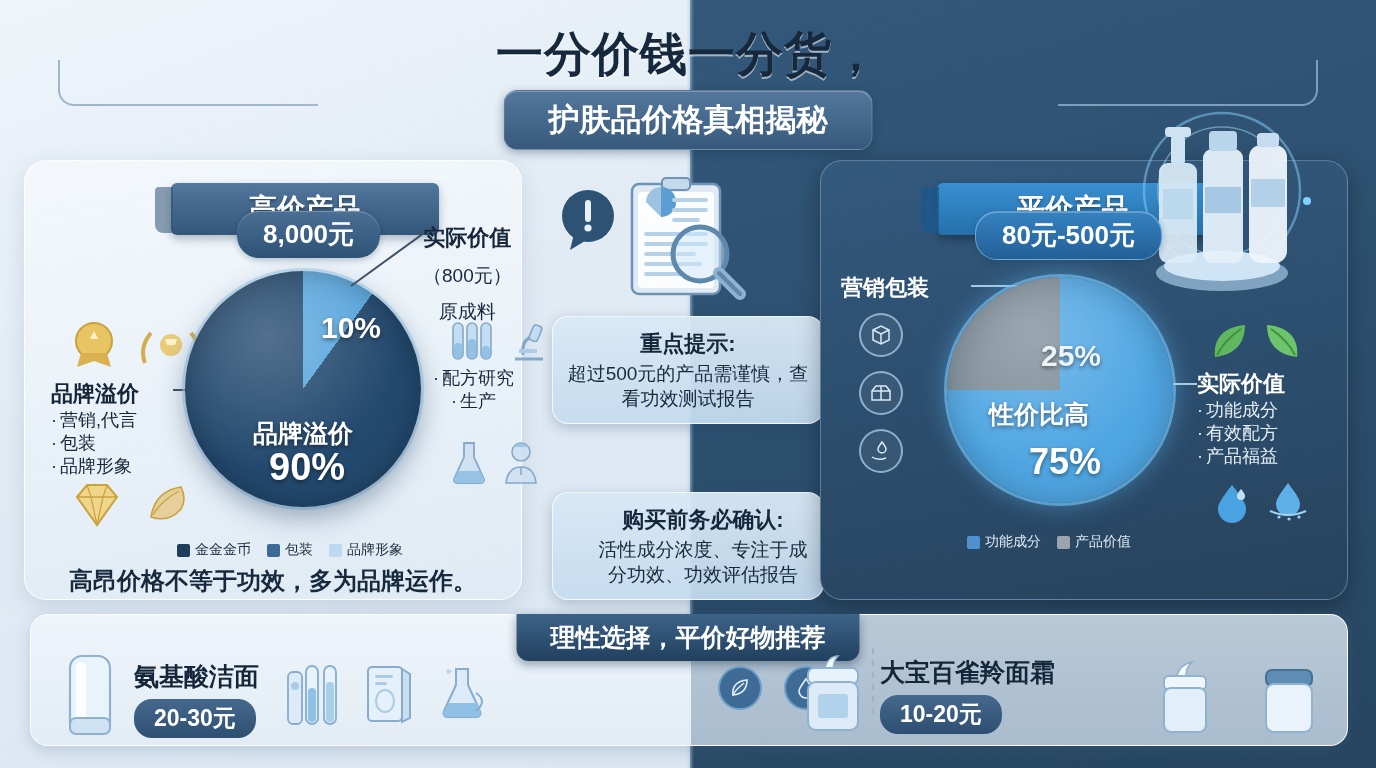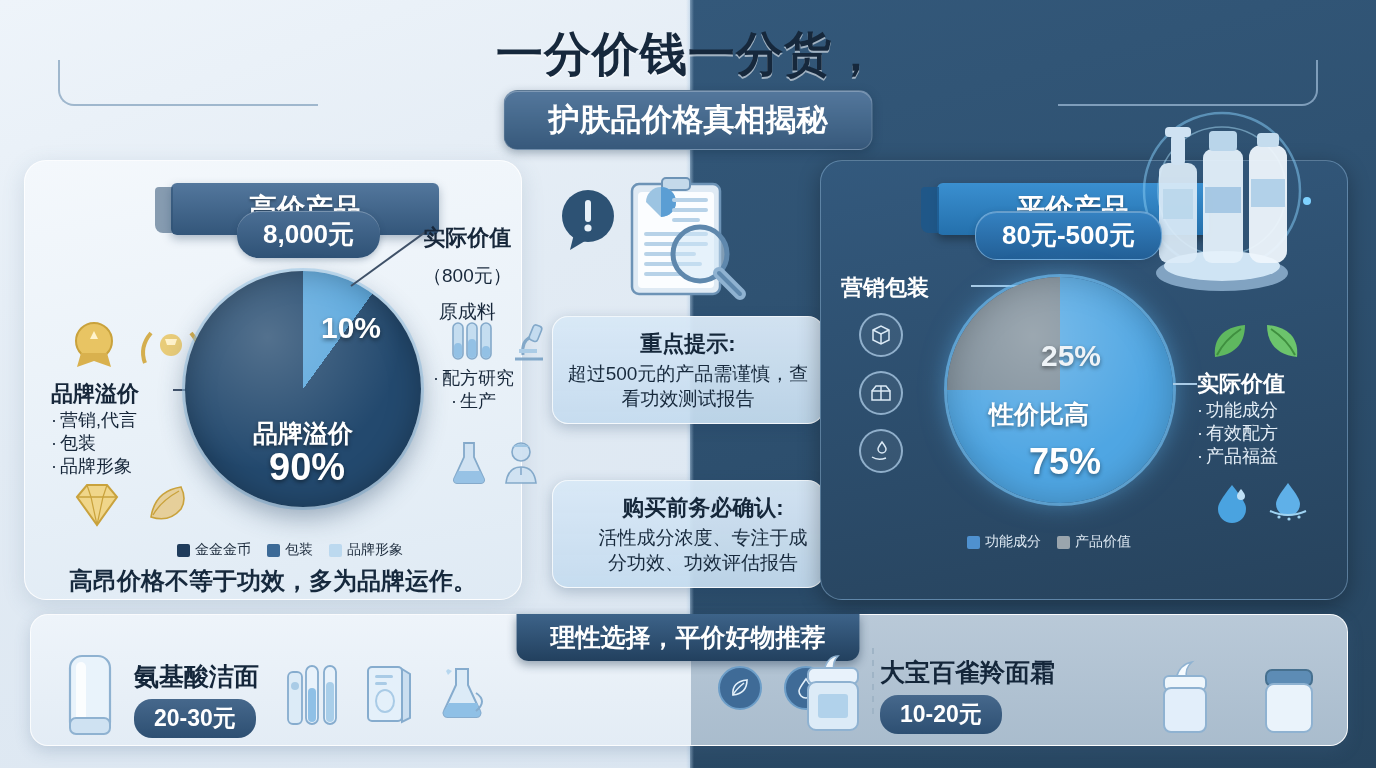--- a/index.html
+++ b/index.html
@@ -187,21 +187,21 @@
   .center-card {
     position: absolute; border-radius: 16px; text-align: center;
     background: linear-gradient(180deg, rgba(216,232,246,.96) 0%, rgba(196,219,238,.94) 100%);
     border: 1px solid rgba(255,255,255,.75);
     box-shadow: 0 4px 14px rgba(30,60,95,.26);
     padding: 12px 14px;
   }
   .center-card .cc-title { font-size: 22px; font-weight: bold; color: #15273a; }
   .center-card .cc-body { font-size: 19px; color: #17293c; line-height: 1.32; margin-top: 2px; }
   .cc-1 { left: 552px; top: 316px; width: 272px; }
-  .cc-2 { left: 552px; top: 480px; width: 272px; padding-left: 44px; }
+  .cc-2 { left: 552px; top: 492px; width: 272px; padding-left: 44px; }
 
   
   .bottom-bar {
     position: absolute; left: 30px; top: 614px; width: 1318px; height: 132px;
     border-radius: 18px;
     background: linear-gradient(180deg, #eef4fa 0%, #e3ecf5 100%);
     box-shadow: 0 5px 16px rgba(70,100,135,.22);
     border: 1px solid rgba(255,255,255,.8);
     overflow: hidden;
   }

